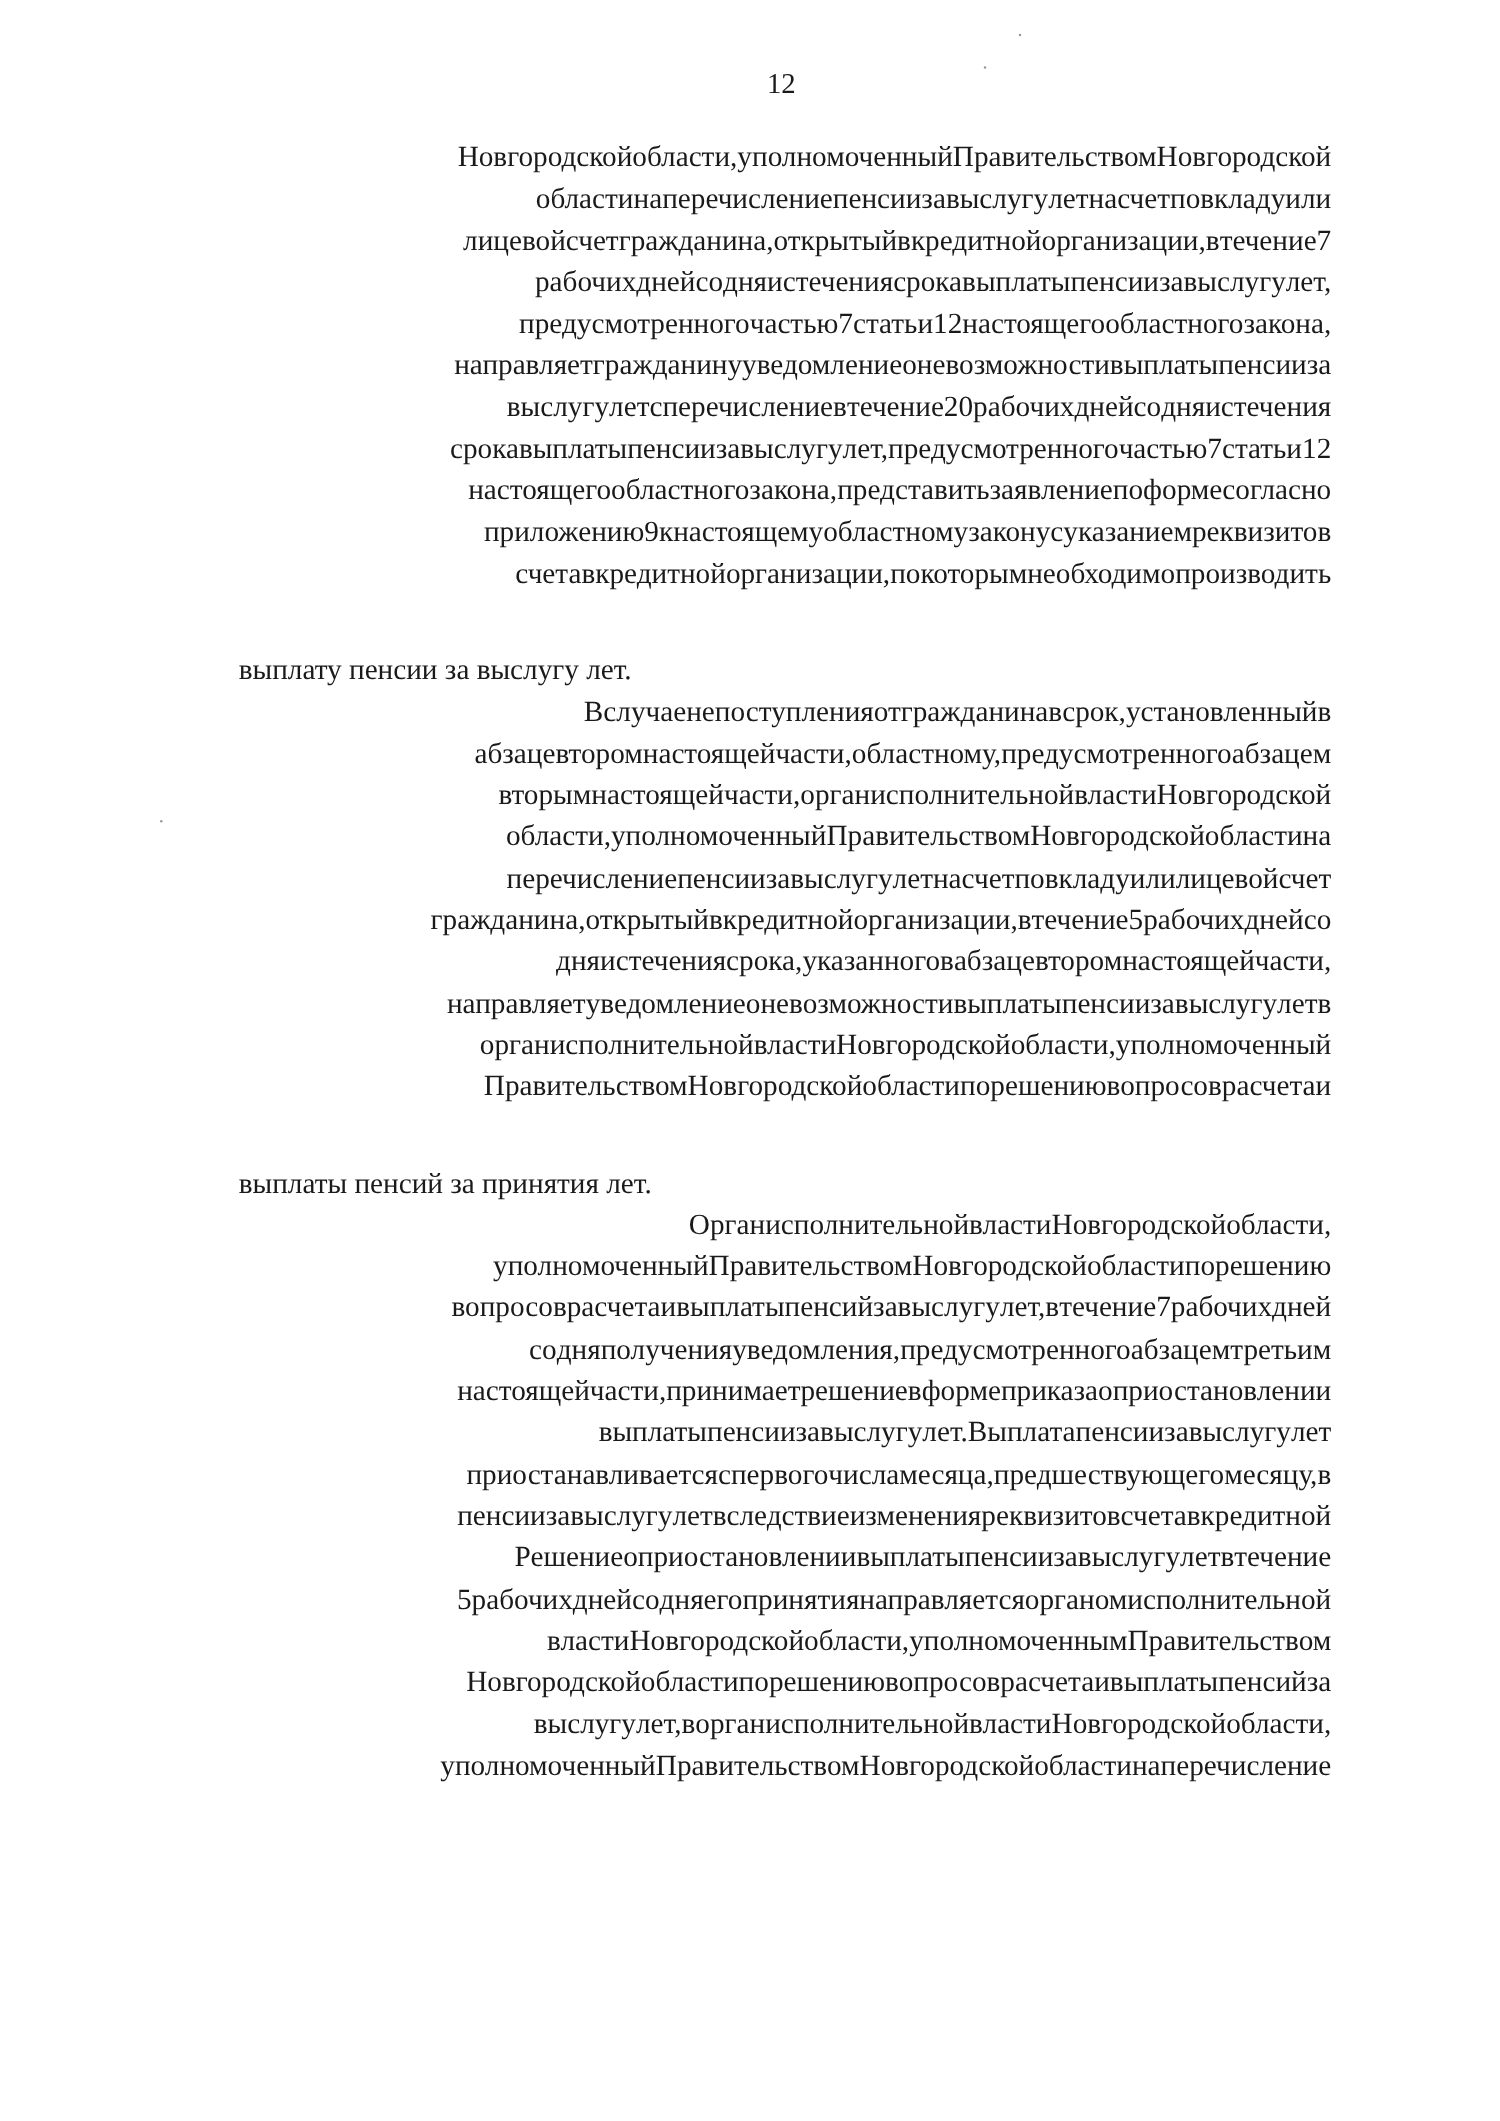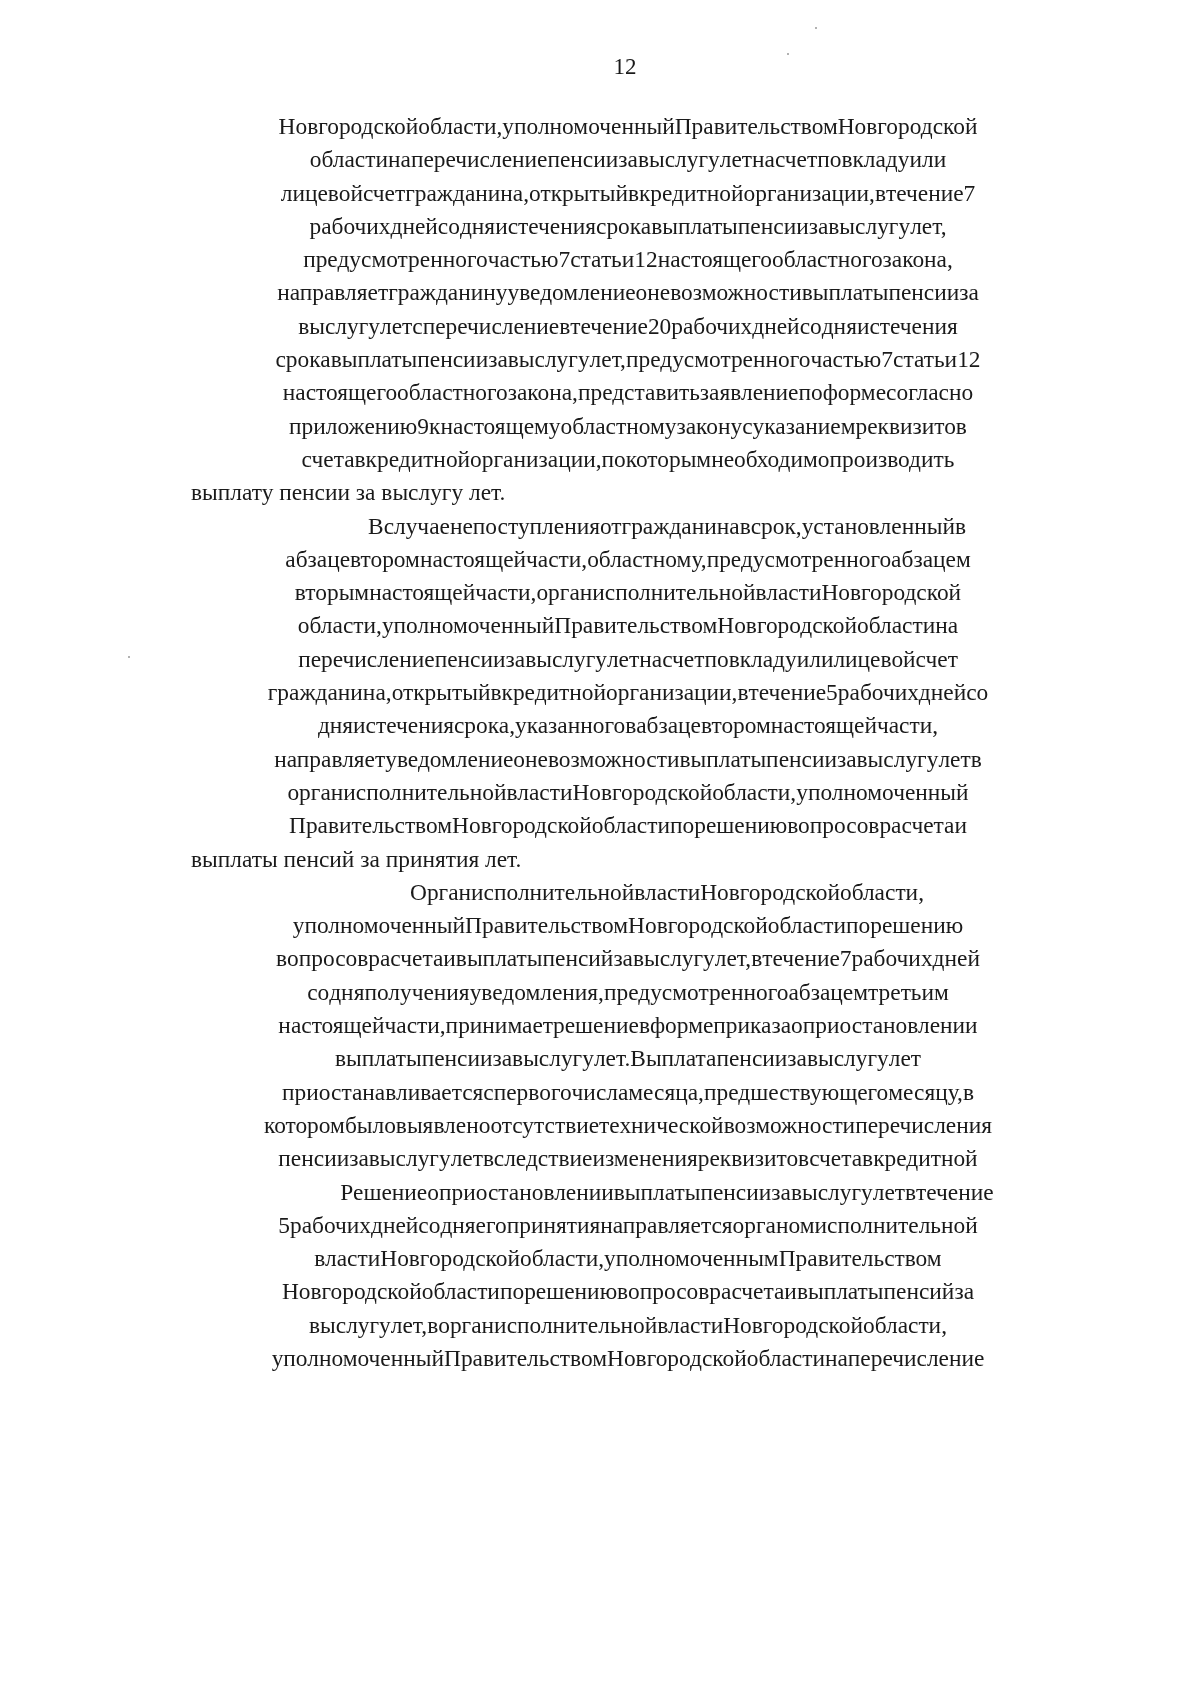--- a/index.html
+++ b/index.html
@@ -35,27 +35,28 @@
       height: 33.3px;
       line-height: 33.3px;
       font-size: 23.4px;
       text-align: justify;
       text-align-last: justify;
       white-space: nowrap;
       overflow: visible;
     }
     .line.last {
       text-align-last: left;
+      margin-top: 44px;
     }
     .line.indent {
       padding-left: 78px;
     }
     .justify-wrap {
       display: flex;
-      justify-content: center;
+      justify-content: flex-end;
       width: 100%;
     }
     .margin-dot {
       position: absolute;
       width: 2px;
       height: 2px;
       background: #999;
       border-radius: 1px;
     }
   </style>
@@ -420,31 +421,20 @@
       <span class="line">
         <span class="justify-wrap">
           <span>приостанавливается</span>
           <span>с</span>
           <span>первого</span>
           <span>числа</span>
           <span>месяца,</span>
           <span>предшествующего</span>
           <span>месяцу,</span>
           <span>в</span>
-        </span>
-      </span>
-      <span class="line">
-        <span class="justify-wrap">
-          <span>котором</span>
-          <span>было</span>
-          <span>выявлено</span>
-          <span>отсутствие</span>
-          <span>технической</span>
-          <span>возможности</span>
-          <span>перечисления</span>
         </span>
       </span>
       <span class="line">
         <span class="justify-wrap">
           <span>пенсии</span>
           <span>за</span>
           <span>выслугу</span>
           <span>лет</span>
           <span>вследствие</span>
           <span>изменения</span>

